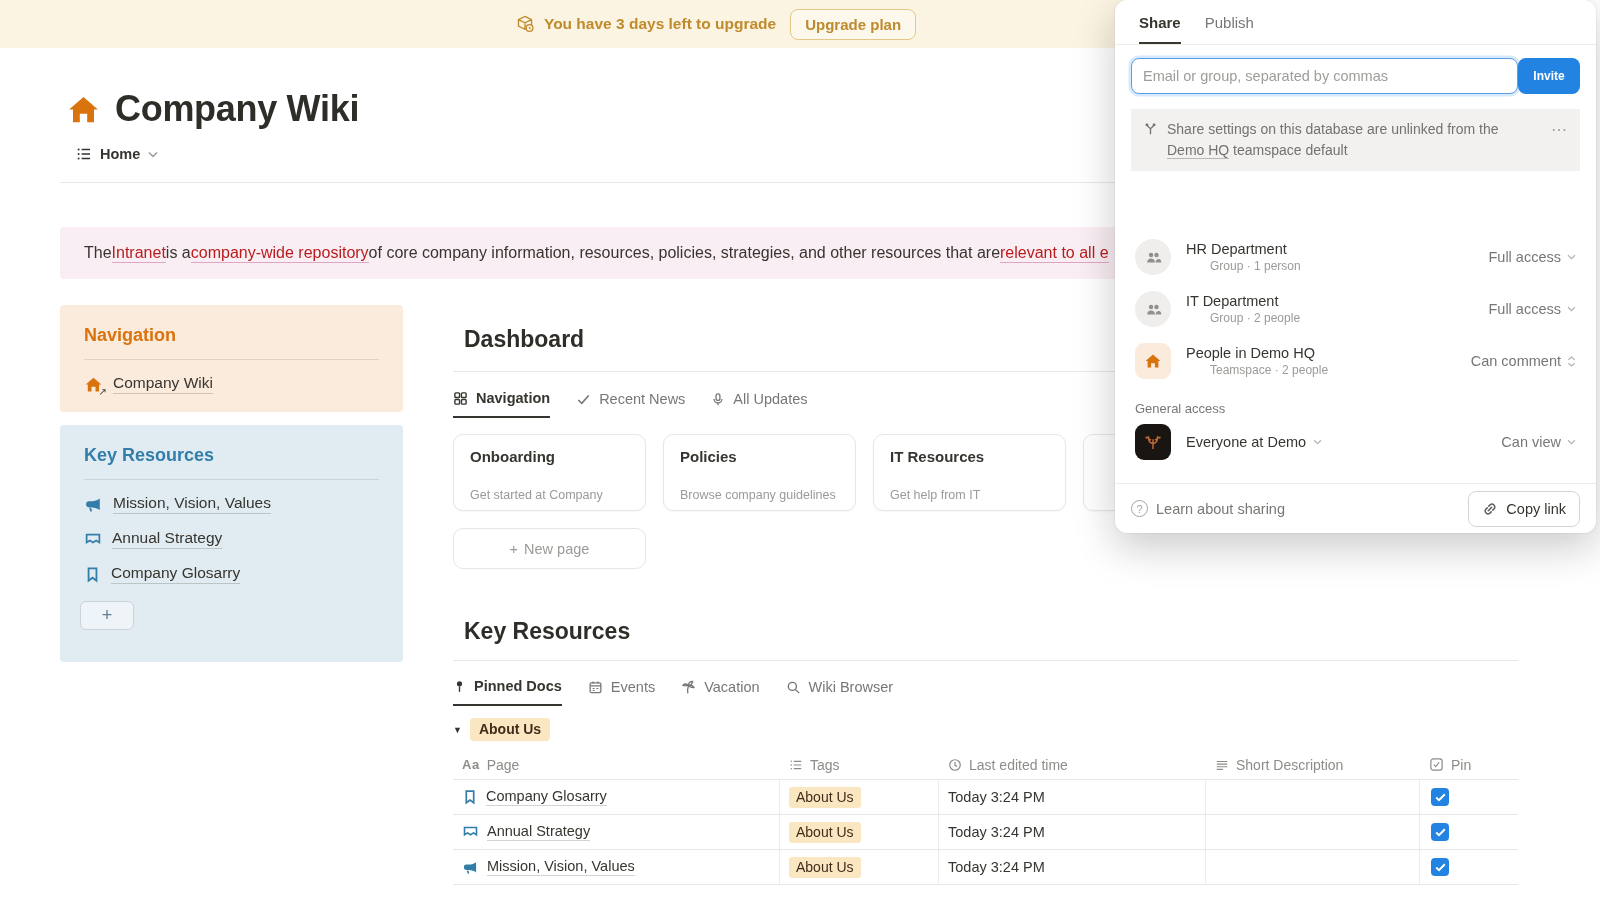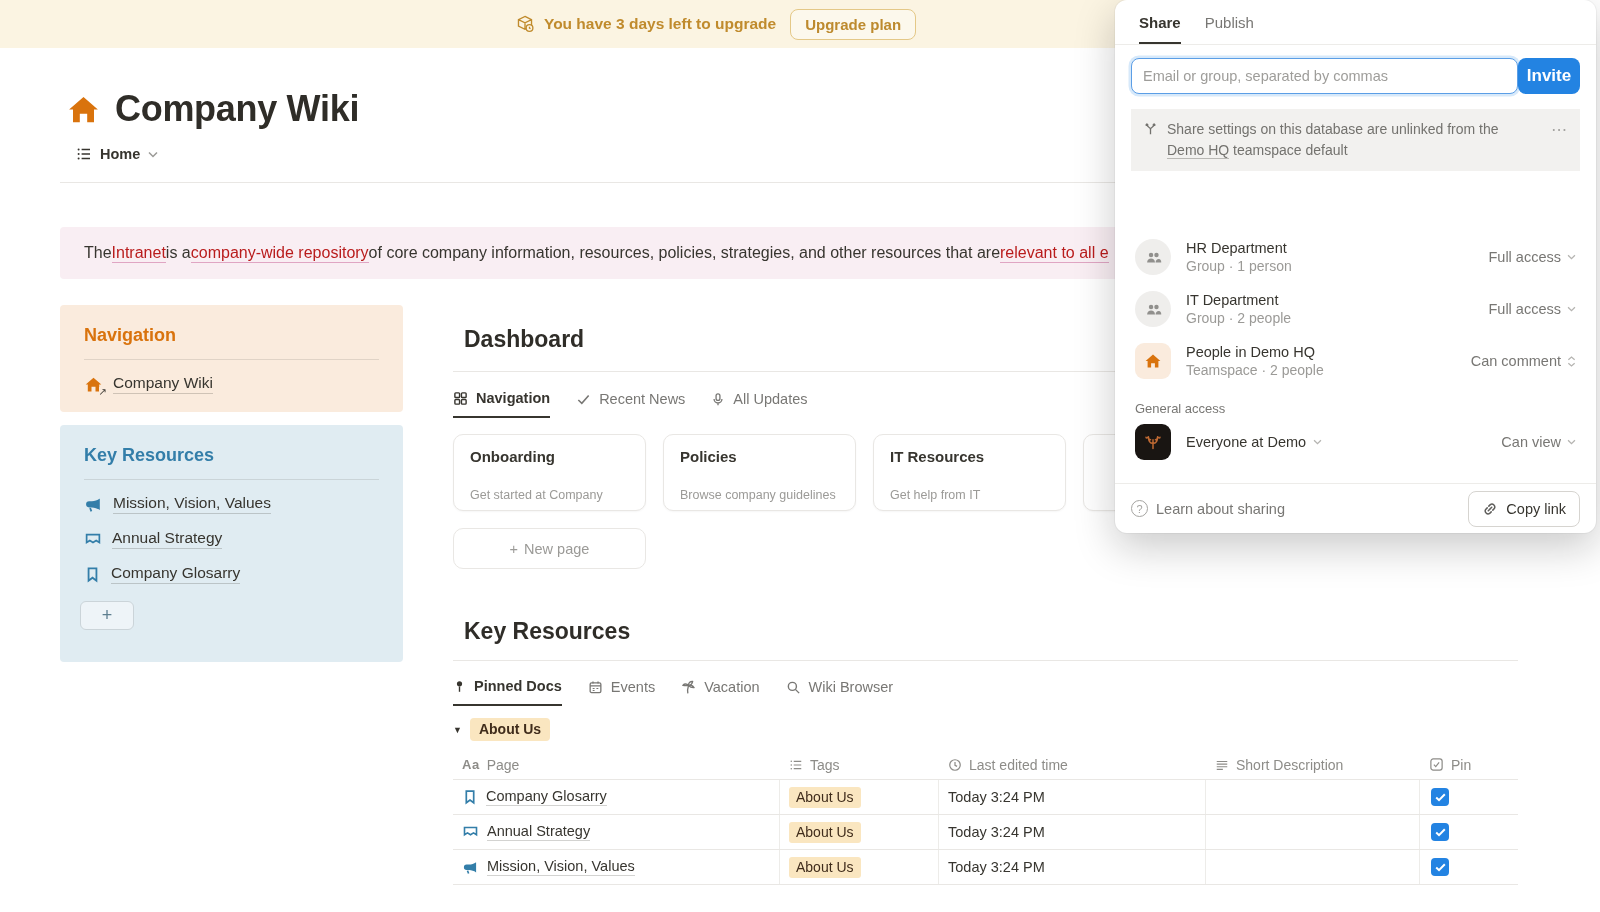--- a/index.html
+++ b/index.html
@@ -85,35 +85,35 @@
   .dlg-head { height:45px; border-bottom:1px solid #EDECE9; display:flex; align-items:stretch; gap:24px; padding:0 24px; }
   .dlg-tab { display:flex; align-items:center; font-size:15px; color:#787774; position:relative; cursor:pointer; }
   .dlg-tab.active { color:#37352F; font-weight:bold; }
   .dlg-tab.active::after { content:""; position:absolute; left:0; right:0; bottom:0; height:2.5px; background:#37352F; }
   .invite-row { display:flex; padding:13px 16px 0; }
   .invite-input { flex:1; height:36px; border:1px solid #5B9EE6; border-radius:8px; padding:0 11px;
     font-size:14.5px; box-shadow:0 0 0 2.5px rgba(35,131,226,.18); outline:none;
     font-family:"Liberation Sans","DejaVu Sans",sans-serif; color:#37352F; }
   .invite-input::placeholder { color:#9E9D9A; }
   .invite-btn { width:62px; height:36px; background:#2383E2; color:#fff; border:none; border-radius:8px;
-    font-size:17px; font-weight:bold; cursor:pointer; }
+    font-size:12px; font-weight:bold; cursor:pointer; }
   .notice { margin:15px 16px 0; background:#F2F1EF; border-radius:0; padding:10px 12px;
     display:flex; gap:9px; font-size:14px; color:#73726E; line-height:21px; }
   .notice .n-ico { flex:none; margin-top:2px; }
   .notice .dots { flex:none; color:#A5A4A1; font-size:16px; letter-spacing:1px; cursor:pointer; margin-left:4px; }
   .nlink { border-bottom:1px solid #B9B8B4; cursor:pointer; }
   .mem-list { margin-top:60px; }
   .mem-row { height:52px; display:flex; align-items:center; padding:0 20px; cursor:pointer; }
   .avatar { width:36px; height:36px; border-radius:50%; background:#EFEEEC; display:flex;
     align-items:center; justify-content:center; flex:none; }
   .avatar.sq { border-radius:9px; background:#FAEBDD; }
   .avatar.dark { border-radius:9px; background:#191512; }
   .mem-info { margin-left:15px; flex:1; }
   .mem-name { font-size:14.5px; color:#37352F; }
-  .mem-sub { font-size:14px; color:#9B9A97; margin-top:2px; }
+  .mem-sub { font-size:12px; color:#9B9A97; margin-top:2px;margin-left:24px; }
   .access { display:flex; align-items:center; gap:6px; font-size:14.5px; color:#787774; cursor:pointer; }
   .ga-label { padding:0 20px; margin-top:14px; font-size:13px; color:#787774; }
   .ev-name { display:flex; align-items:center; gap:7px; font-size:14.5px; color:#37352F; margin-left:15px; flex:1; cursor:pointer; }
   .dlg-foot { position:absolute; left:0; bottom:0; width:100%; height:50px; border-top:1px solid #EDECE9;
     display:flex; align-items:center; justify-content:space-between; padding:0 16px; }
   .learn { display:flex; align-items:center; gap:8px; font-size:14.5px; color:#787774; cursor:pointer; }
   .q-ico { width:17px; height:17px; border:1.4px solid #A5A4A1; border-radius:50%; color:#A5A4A1;
     font-size:11px; display:flex; align-items:center; justify-content:center; }
   .copy-btn { display:flex; align-items:center; gap:8px; border:1px solid #D6D4D0; border-radius:8px;
     height:36px; padding:0 13px; background:#fff; font-size:14.5px; font-weight:500; color:#37352F; cursor:pointer; }

